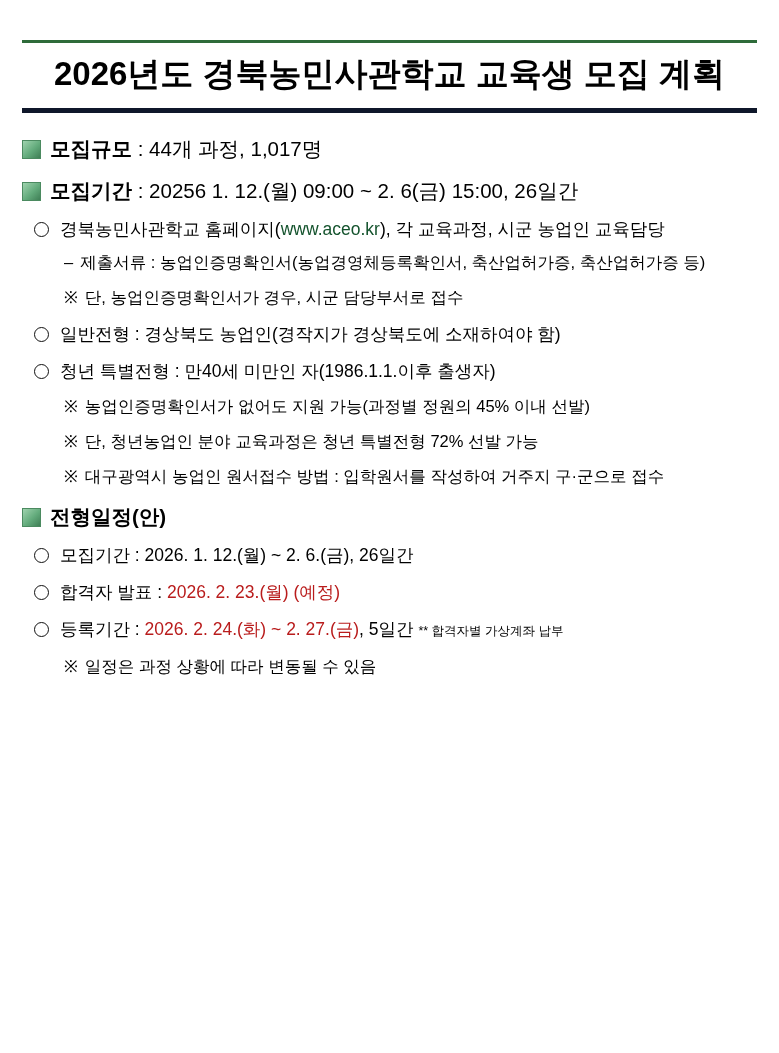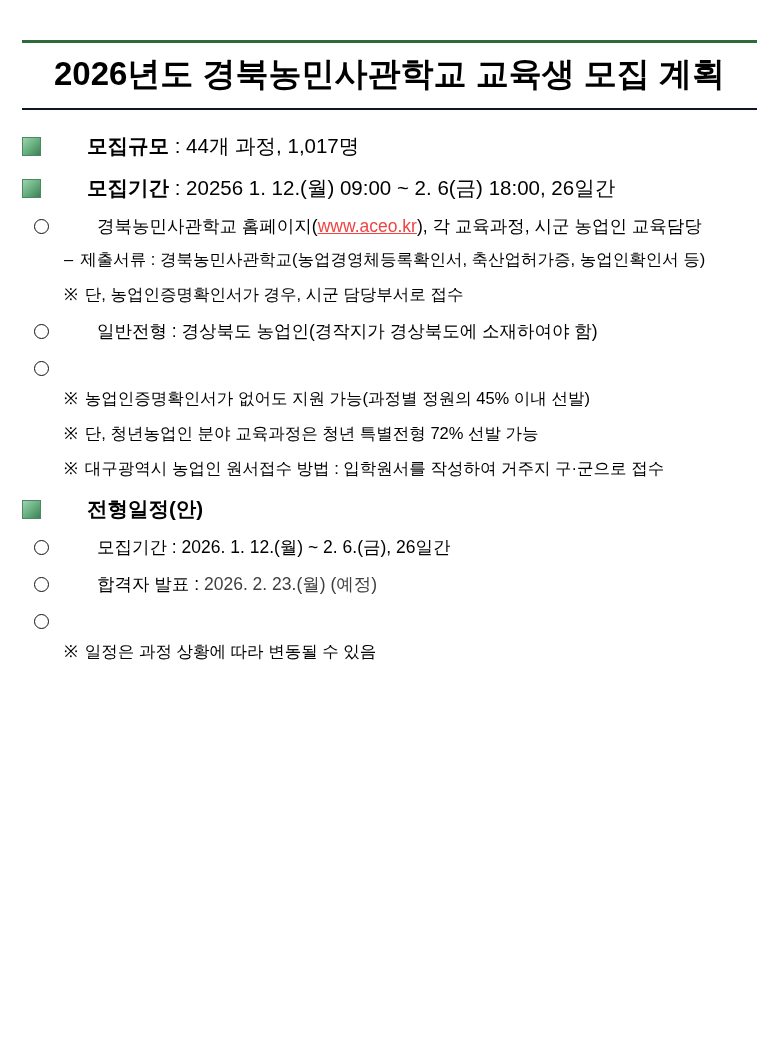--- a/index.html
+++ b/index.html
@@ -16,40 +16,39 @@
     color: #000000;
     box-sizing: border-box;
     padding: 0 22px;
     overflow: hidden;
   }
 
   
   .title-block {
     margin-top: 40px;
     border-top: 3px solid #2e6b3a;
-    border-bottom: 2px solid #0f172a;
+    border-bottom: 5px solid #0f172a;
     padding: 9px 0 11px 0;
     text-align: center;
   }
   .doc-title {
     font-size: 33px;
     font-weight: bold;
     letter-spacing: 0px;
     white-space: nowrap;
     color: #000;
   }
 
   
   .body {
     margin-top: 22px;
   }
   .row {
     display: flex;
     align-items: flex-start;
-    gap: 37px;
   }
 
   
   .sec {
     margin-top: 14px;
   }
   .sec-first {
     margin-top: 6px;
   }
   .sq {
@@ -111,25 +110,24 @@
     padding-left: 42px;
     font-size: 16.5px;
     line-height: 25px;
     white-space: nowrap;
   }
   .note .ast {
     margin-right: 7px;
   }
 
   .link {
-    color: #ef4444;
-    text-decoration: underline;
+    color: #14532d;
   }
   .red {
-    color: #404040;
+    color: #b91c1c;
   }
   .small {
     font-size: 12.5px;
   }
 </style>
 </head>
 <body>
 
 <div class="page">
 
@@ -142,44 +140,45 @@
     <div class="row sec sec-first">
       <div class="sq"></div>
       <div class="sec-text">
         <span>모집규모</span><span class="val"> : 44개 과정, 1,017명</span>
       </div>
     </div>
 
     <div class="row sec">
       <div class="sq"></div>
       <div class="sec-text">
-        <span>모집기간</span><span class="val"> : 20256 1. 12.(월) 09:00 ~ 2. 6(금) 18:00, 26일간</span>
+        <span>모집기간</span><span class="val"> : 20256 1. 12.(월) 09:00 ~ 2. 6(금) 15:00, 26일간</span>
       </div>
     </div>
 
     <div class="row item">
       <div class="circ"></div>
       <div class="item-text">
         <span>경북농민사관학교 홈페이지(</span><span class="link">www.aceo.kr</span><span>), 각 교육과정, 시군 농업인 교육담당</span>
       </div>
     </div>
 
     <div class="sub">
-      <span class="dash">–</span><span>제출서류 : 경북농민사관학교(농업경영체등록확인서, 축산업허가증, 농업인확인서 등)</span>
+      <span class="dash">–</span><span>제출서류 : 농업인증명확인서(농업경영체등록확인서, 축산업허가증, 축산업허가증 등)</span>
     </div>
     <div class="note">
       <span class="ast">※</span><span>단, 농업인증명확인서가 경우, 시군 담당부서로 접수</span>
     </div>
 
     <div class="row item">
       <div class="circ"></div>
       <div class="item-text">일반전형 : 경상북도 농업인(경작지가 경상북도에 소재하여야 함)</div>
     </div>
     <div class="row item">
       <div class="circ"></div>
+      <div class="item-text">청년 특별전형 : 만40세 미만인 자(1986.1.1.이후 출생자)</div>
     </div>
     <div class="note">
       <span class="ast">※</span><span>농업인증명확인서가 없어도 지원 가능(과정별 정원의 45% 이내 선발)</span>
     </div>
     <div class="note">
       <span class="ast">※</span><span>단, 청년농업인 분야 교육과정은 청년 특별전형 72% 선발 가능</span>
     </div>
     <div class="note">
       <span class="ast">※</span><span>대구광역시 농업인 원서접수 방법 : 입학원서를 작성하여 거주지 구·군으로 접수</span>
     </div>
@@ -193,19 +192,22 @@
       <div class="item-text">모집기간 : 2026. 1. 12.(월) ~ 2. 6.(금), 26일간</div>
     </div>
     <div class="row item">
       <div class="circ"></div>
       <div class="item-text">
         <span>합격자 발표 : </span><span class="red">2026. 2. 23.(월) (예정)</span>
       </div>
     </div>
     <div class="row item">
       <div class="circ"></div>
+      <div class="item-text">
+        <span>등록기간 : </span><span class="red">2026. 2. 24.(화) ~ 2. 27.(금)</span><span>, 5일간 </span><span class="small">** 합격자별 가상계좌 납부</span>
+      </div>
     </div>
     <div class="note">
       <span class="ast">※</span><span>일정은 과정 상황에 따라 변동될 수 있음</span>
     </div>
 
   </div>
 </div>
 
 </body></html>

